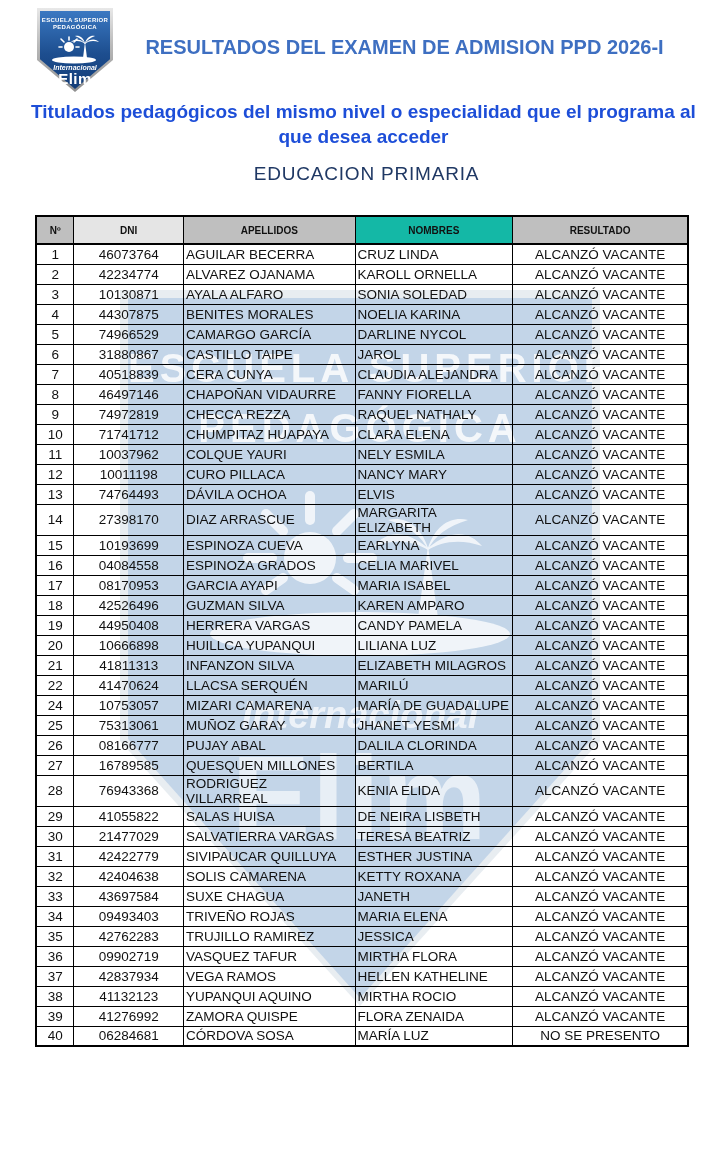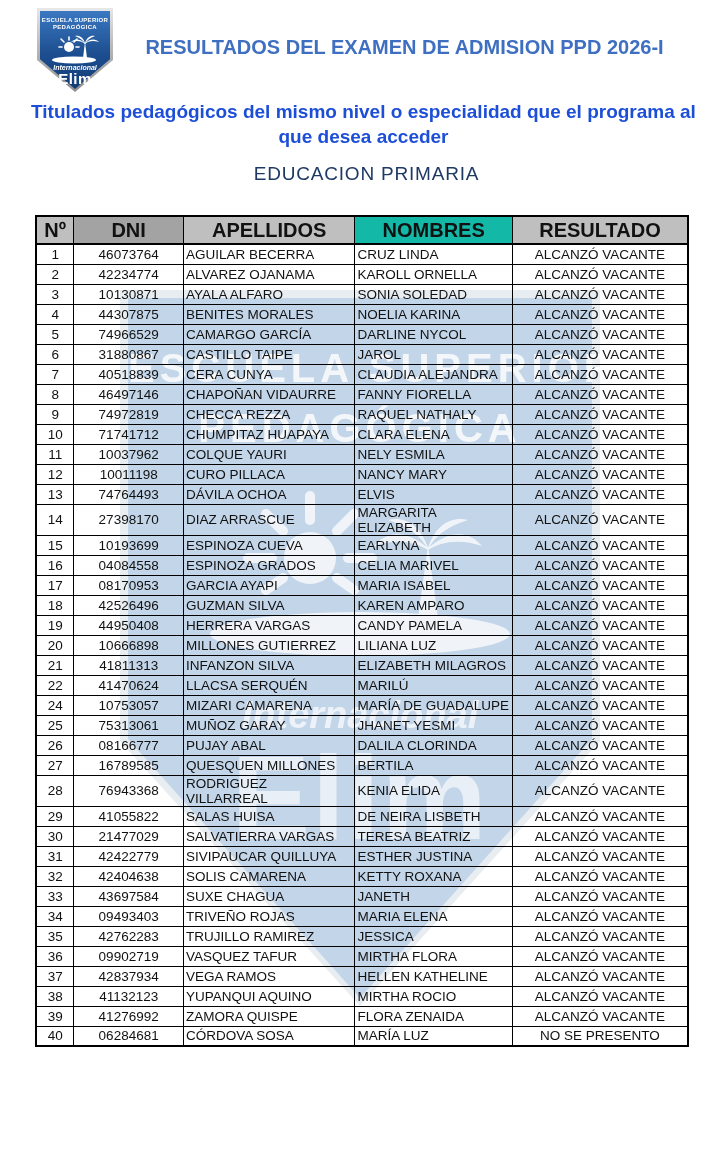--- a/index.html
+++ b/index.html
@@ -44,21 +44,21 @@
   .program { position: absolute; top: 163px; left: 0; right: 0; text-align: center; font-size: 19px; letter-spacing: 0.8px; z-index: 2; }
 
   
   table.results {
     position: absolute; left: 35px; top: 215px; width: 654px;
     border-collapse: collapse; z-index: 1;
     font-size: 13.5px; color: #111;
   }
   table.results th {
     border: 1px solid #000; border-bottom: 2px solid #000;
-    height: 28px; font-size: 20px; font-weight: bold; text-align: center;
+    height: 28px; font-size: 10px; font-weight: bold; text-align: center;
   }
   table.results { border: 2px solid #000; }
   table.results td { border: 1px solid #000; height: 20px; padding: 0 2px; background: transparent; }
   td.c-num, td.c-dni, td.c-res { text-align: center; }
   td.c-ape, td.c-nom { text-align: left; padding-left: 5px; }
 </style>
 </head>
 <body>
 
 <div class="page">
@@ -136,21 +136,21 @@
     <colgroup>
       <col style="width:38px">
         <col style="width:110px">
         <col style="width:172px">
         <col style="width:158px">
         <col style="width:176px">
     </colgroup>
     <thead>
       <tr>
         <th style="background: rgb(191, 191, 191);">Nº</th>
-        <th style="background: #a3a3a3;">DNI</th>
+        <th style="background: #e5e5e5;">DNI</th>
         <th style="background: rgb(191, 191, 191);">APELLIDOS</th>
         <th style="background: #14b8a6;">NOMBRES</th>
         <th style="background: rgb(191, 191, 191);">RESULTADO</th>
       </tr>
     </thead>
     <tbody>
         <tr>
     <td class="c-num">1</td>
     <td class="c-dni">46073764</td>
     <td class="c-ape">AGUILAR BECERRA</td>
@@ -279,21 +279,21 @@
         <tr>
     <td class="c-num">19</td>
     <td class="c-dni">44950408</td>
     <td class="c-ape">HERRERA VARGAS</td>
     <td class="c-nom">CANDY PAMELA</td>
     <td class="c-res">ALCANZÓ VACANTE</td>
   </tr>
         <tr>
     <td class="c-num">20</td>
     <td class="c-dni">10666898</td>
-    <td class="c-ape">MILLONES GUTIERREZ</td>
+    <td class="c-ape">HUILLCA YUPANQUI</td>
     <td class="c-nom">LILIANA LUZ</td>
     <td class="c-res">ALCANZÓ VACANTE</td>
   </tr>
         <tr>
     <td class="c-num">21</td>
     <td class="c-dni">41811313</td>
     <td class="c-ape">INFANZON SILVA</td>
     <td class="c-nom">ELIZABETH MILAGROS</td>
     <td class="c-res">ALCANZÓ VACANTE</td>
   </tr>

